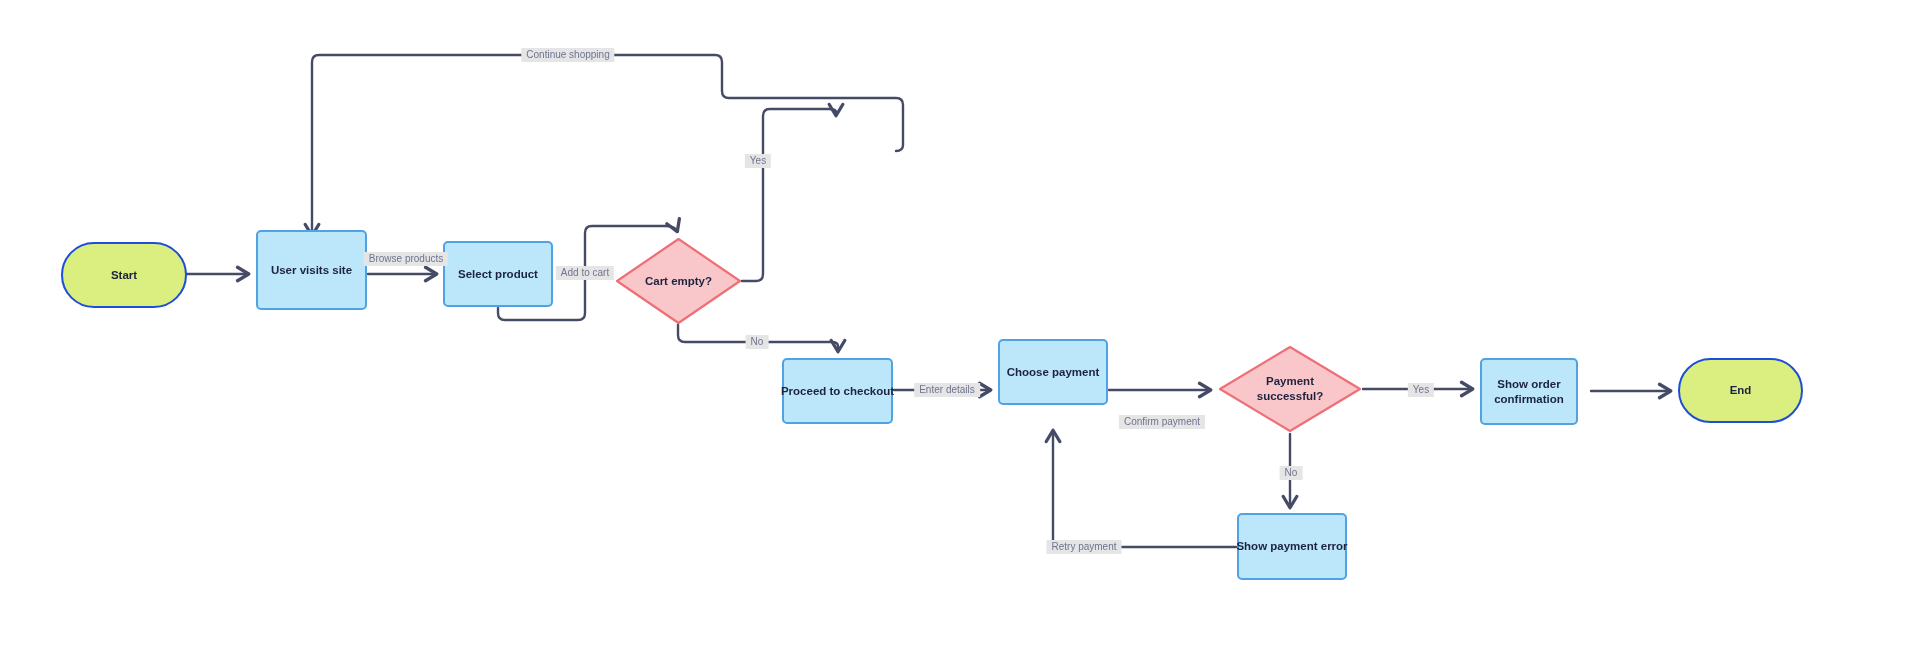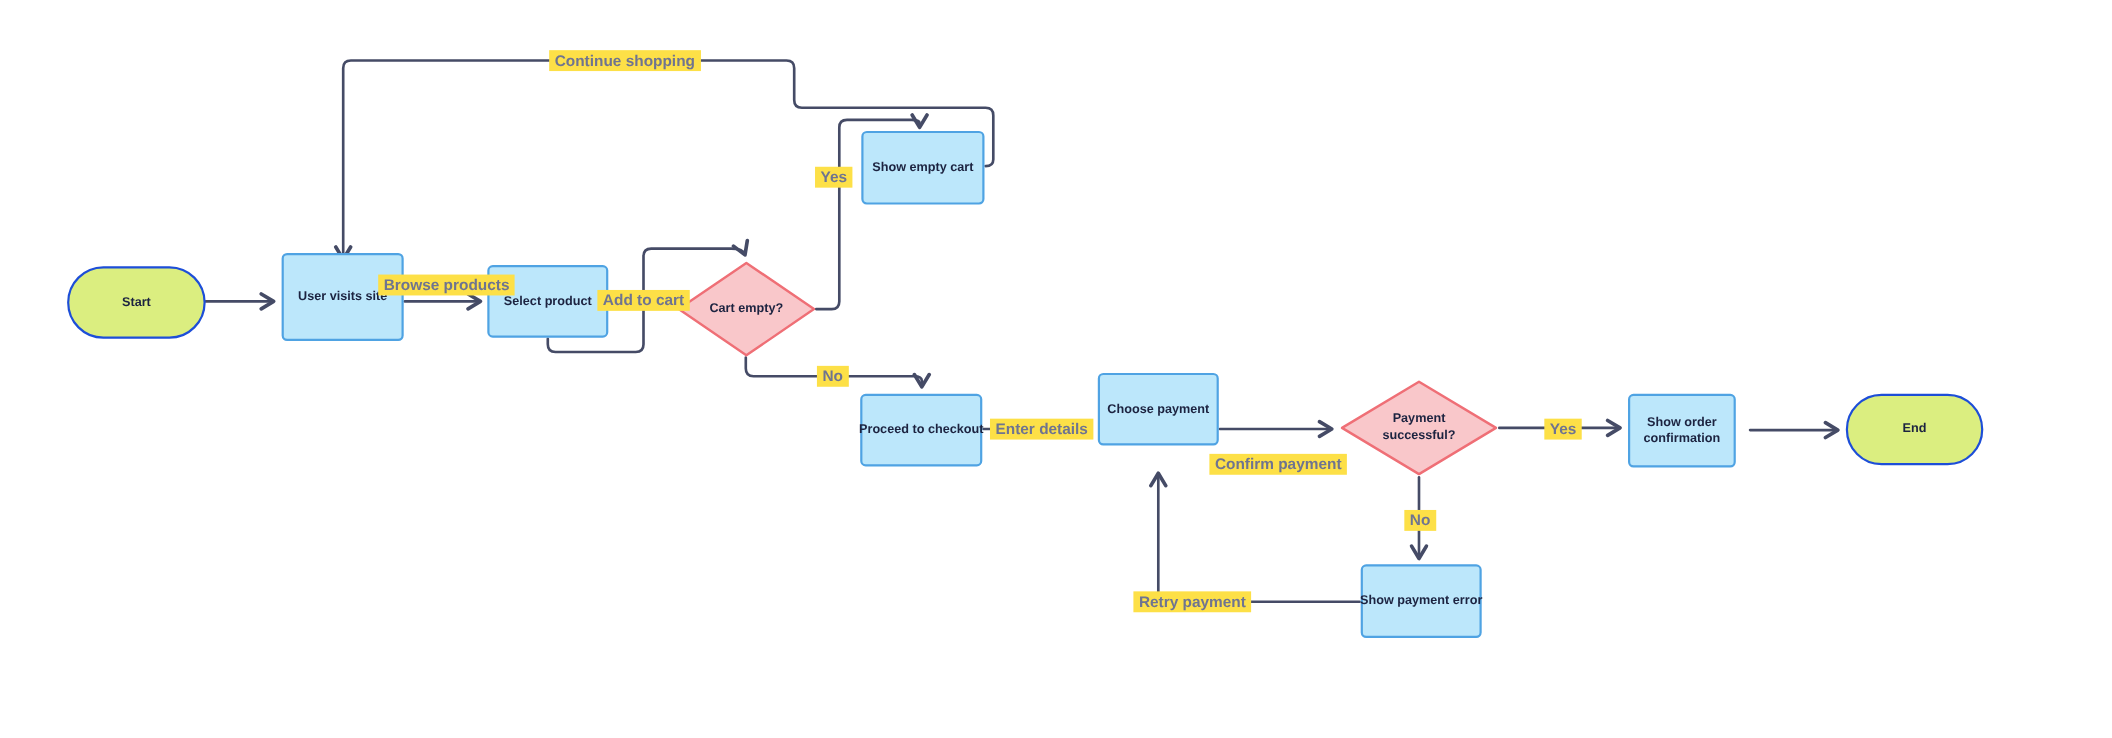--- a/index.html
+++ b/index.html
@@ -10,22 +10,22 @@
   .node{position:absolute;display:flex;align-items:center;justify-content:center;
         box-sizing:border-box;text-align:center;font-weight:bold;font-size:11.5px;
         line-height:1.3;color:#1c2340;}
   .node .lbl{display:block;}
   .nowrap .lbl{white-space:nowrap;}
   .process{background:#bce7fb;border:2px solid #4fa3e3;border-radius:5px;}
   .stadium{background:#dbee80;border:2px solid #1d4ed8;border-radius:33px;}
   .decision{background:transparent;border:none;}
   .decision-shape{position:absolute;left:0;top:0;width:100%;height:100%;}
   .decision .lbl{position:relative;width:100px;}
-  .edge-label{position:absolute;transform:translate(-50%,-50%);background:#fde047;
-        color:#6f7490;font-size:14px;font-weight:700;white-space:nowrap;
+  .edge-label{position:absolute;transform:translate(-50%,-50%);background:#e5e5e5;
+        color:#6f7490;font-size:10px;font-weight:400;white-space:nowrap;
         padding:1px 5px;line-height:1.2;}
 </style>
 </head>
 <body>
 
 <div class="stage">
 
   <svg class="edge-layer" viewBox="0 0 1920 671">
     <defs>
       <marker id="arrow" viewBox="0 0 12 12" refX="9" refY="6" markerWidth="7.5" markerHeight="7.5" orient="auto-start-reverse">
@@ -58,23 +58,20 @@
     <span class="lbl">Select product</span>
   </div>
 
   <div class="node decision nowrap" style="left:615px;top:237px;width:127px;height:88px;">
     <svg class="decision-shape" viewBox="0 0 127 88">
       <polygon points="63.5,2 125,44 63.5,86 2,44" fill="#f9c7ca" stroke="#ef6f76" stroke-width="2.2" stroke-linejoin="round"></polygon>
     </svg>
     <span class="lbl">Cart empty?</span>
   </div>
 
-  <div class="node process nowrap" style="left:783px;top:119px;width:112px;height:67px;">
-    <span class="lbl">Show empty cart</span>
-  </div>
 
   <div class="node process nowrap" style="left:782px;top:358px;width:111px;height:66px;">
     <span class="lbl">Proceed to checkout</span>
   </div>
 
   <div class="node process nowrap" style="left:998px;top:339px;width:110px;height:66px;">
     <span class="lbl">Choose payment</span>
   </div>
 
   <div class="node decision" style="left:1218px;top:345px;width:144px;height:88px;">

